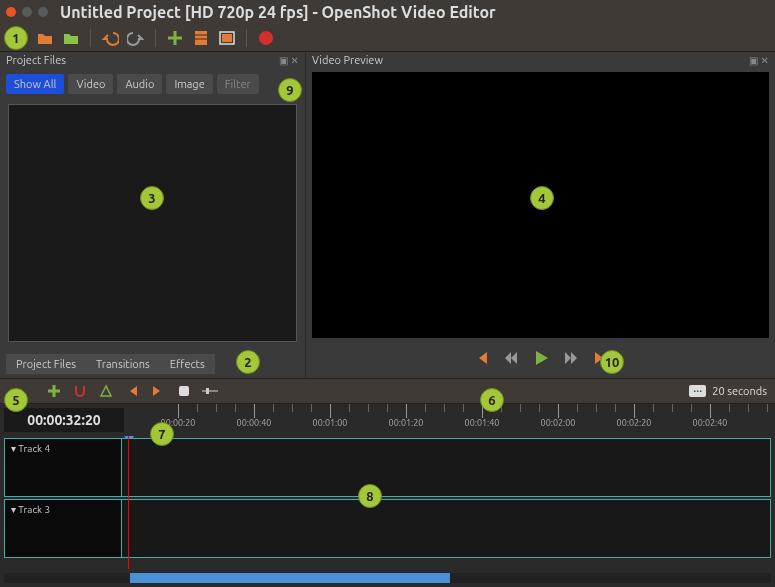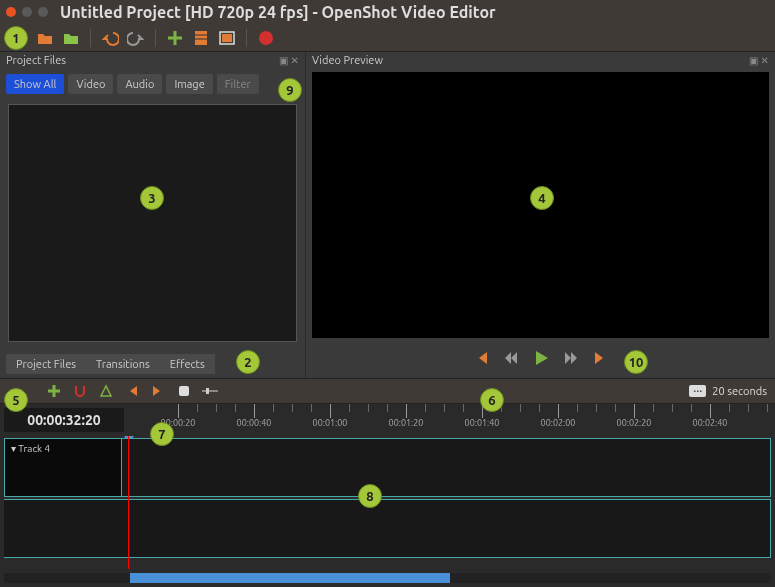--- a/index.html
+++ b/index.html
@@ -263,31 +263,32 @@
   </div>
   <div class="playhead-top"></div>
   <div class="tracks-container">
     <div class="playhead"></div>
     <div id="tracks">
         <div class="track">
           <div class="track-header">▾ Track 4</div>
           <div class="track-body"></div>
         </div>
         <div class="track">
+          <div class="track-header">▾ Track 3</div>
           <div class="track-body"></div>
         </div>
       </div>
   </div>
   <div class="tl-scroll">
     <div class="tl-scroll-thumb"></div>
   </div>
 </div>
 
 <div class="callout" style="top:26px; left:4px;">1</div>
 <div class="callout" style="top:350px; left:236px;">2</div>
 <div class="callout" style="top:186px; left:140px;">3</div>
 <div class="callout" style="top:186px; left:530px;">4</div>
 <div class="callout" style="top:388px; left:4px;">5</div>
 <div class="callout" style="top:388px; left:480px;">6</div>
 <div class="callout" style="top:422px; left:150px;">7</div>
 <div class="callout" style="top:484px; left:358px;">8</div>
 <div class="callout" style="top:78px; left:278px;">9</div>
-<div class="callout" style="top:350px; left:624px;">10</div>
+<div class="callout" style="top:350px; left:600px;">10</div>
 
 </body></html>

